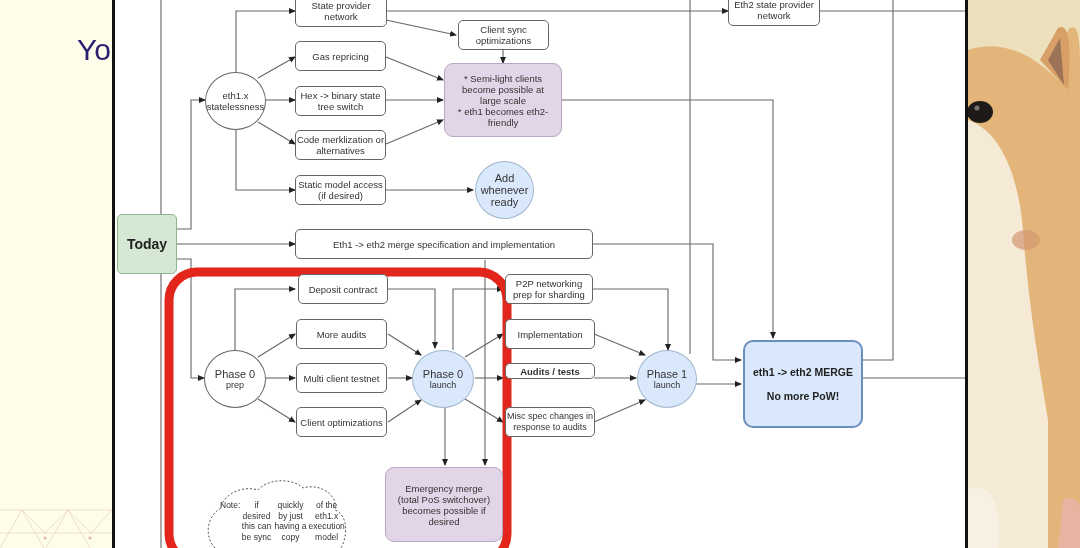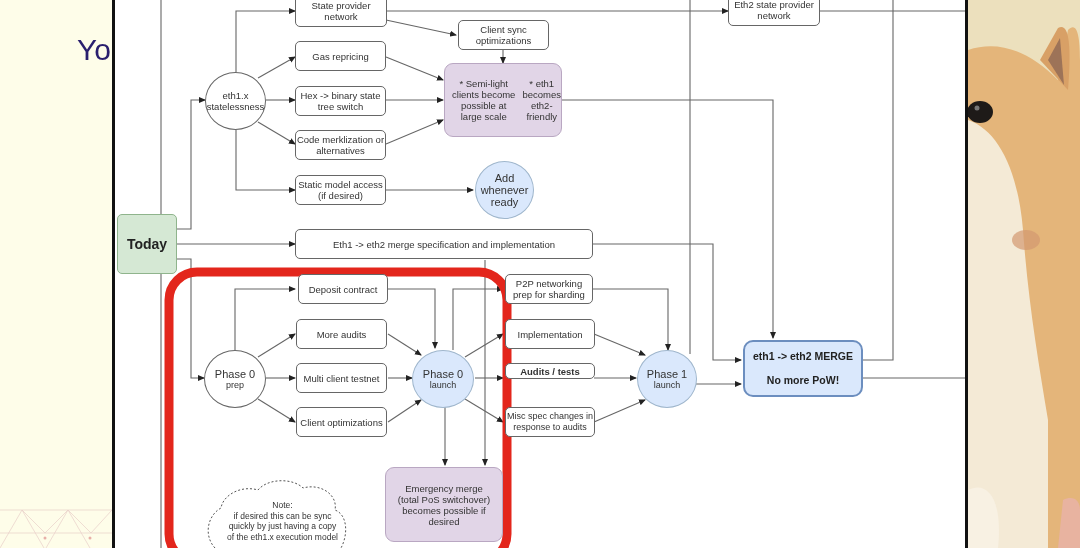--- a/index.html
+++ b/index.html
@@ -105,21 +105,21 @@
 <div class="nbox" style="left:180px;top:-6px;width:92px;height:33px;">State provider network</div>
 <div class="nbox" style="left:343px;top:20px;width:91px;height:30px;">Client sync optimizations</div>
 <div class="nbox" style="left:613px;top:-6px;width:92px;height:32px;">Eth2 state provider network</div>
 <div class="nbox" style="left:180px;top:41px;width:91px;height:30px;">Gas repricing</div>
 <div class="circle" style="left:90px;top:72px;width:61px;height:58px;font-size:9.5px;">
   <span>eth1.x</span>
   <span>statelessness</span>
 </div>
 <div class="nbox" style="left:180px;top:86px;width:91px;height:30px;">Hex -&gt; binary state tree switch</div>
 <div class="nbox" style="left:180px;top:130px;width:91px;height:30px;">Code merklization or alternatives</div>
-<div class="nbox purple" style="left:329px;top:63px;width:118px;height:74px;border-radius:9px;flex-direction:row;">
+<div class="nbox purple" style="left:329px;top:63px;width:118px;height:74px;border-radius:9px;flex-direction:column;">
   <span style="padding:0 6px;">* Semi-light clients become possible at large scale</span>
   <span>* eth1 becomes eth2-friendly</span>
 </div>
 <div class="nbox" style="left:180px;top:175px;width:91px;height:30px;">Static model access (if desired)</div>
 <div class="circle blue" style="left:360px;top:161px;width:59px;height:58px;font-size:11px;line-height:12px;padding:0 6px;">Add whenever ready</div>
 <div class="nbox" style="left:180px;top:229px;width:298px;height:30px;">Eth1 -&gt; eth2 merge specification and implementation</div>
 <div class="nbox" style="left:183px;top:274px;width:90px;height:30px;">Deposit contract</div>
 <div class="nbox" style="left:390px;top:274px;width:88px;height:30px;">P2P networking prep for sharding</div>
 <div class="nbox" style="left:181px;top:319px;width:91px;height:30px;">More audits</div>
 <div class="nbox" style="left:390px;top:319px;width:90px;height:30px;">Implementation</div>
@@ -130,28 +130,28 @@
 <div class="nbox" style="left:181px;top:363px;width:91px;height:30px;">Multi client testnet</div>
 <div class="circle blue" style="left:297px;top:350px;width:62px;height:58px;font-size:11px;">
   <span>Phase 0</span>
   <span style="font-size:9px;">launch</span>
 </div>
 <div class="nbox" style="left:390px;top:363px;width:90px;height:16px;font-weight:bold;">Audits / tests</div>
 <div class="circle blue" style="left:522px;top:350px;width:60px;height:58px;font-size:11px;">
   <span>Phase 1</span>
   <span style="font-size:9px;">launch</span>
 </div>
-<div class="nbox blue" style="left:628px;top:340px;width:120px;height:57px;border-radius:10px;border-width:2px;border-color:#6c8ebf;flex-direction:column;font-weight:bold;font-size:10.5px;color:#222;">
+<div class="nbox blue" style="left:628px;top:340px;width:120px;height:88px;border-radius:10px;border-width:2px;border-color:#6c8ebf;flex-direction:column;font-weight:bold;font-size:10.5px;color:#222;">
   <span>eth1 -&gt; eth2 MERGE</span>
   <span style="margin-top:13px;">No more PoW!</span>
 </div>
 <div class="nbox" style="left:181px;top:407px;width:91px;height:30px;">Client optimizations</div>
 <div class="nbox" style="left:390px;top:407px;width:90px;height:30px;font-size:9px;">Misc spec changes in response to audits</div>
 <div class="nbox purple" style="left:270px;top:467px;width:118px;height:75px;border-radius:9px;padding:0 10px;font-size:9.5px;">Emergency merge (total PoS switchover) becomes possible if desired</div>
-<div style="position:absolute;left:105px;top:500px;width:125px;text-align:center;font-size:8.5px;line-height:10.5px;color:#333;display:flex;flex-direction:column;">
+<div style="position:absolute;left:105px;top:500px;width:125px;text-align:center;font-size:8.5px;line-height:10.5px;color:#333;display:flex;flex-direction:row;">
   <span>Note:</span>
   <span>if desired this can be sync</span>
   <span>quickly by just having a copy</span>
   <span>of the eth1.x execution model</span>
 </div>
 </div>
 
 <div id="dog">
   <svg width="112" height="548">
     <rect width="112" height="548" fill="#ece0bd"></rect>

